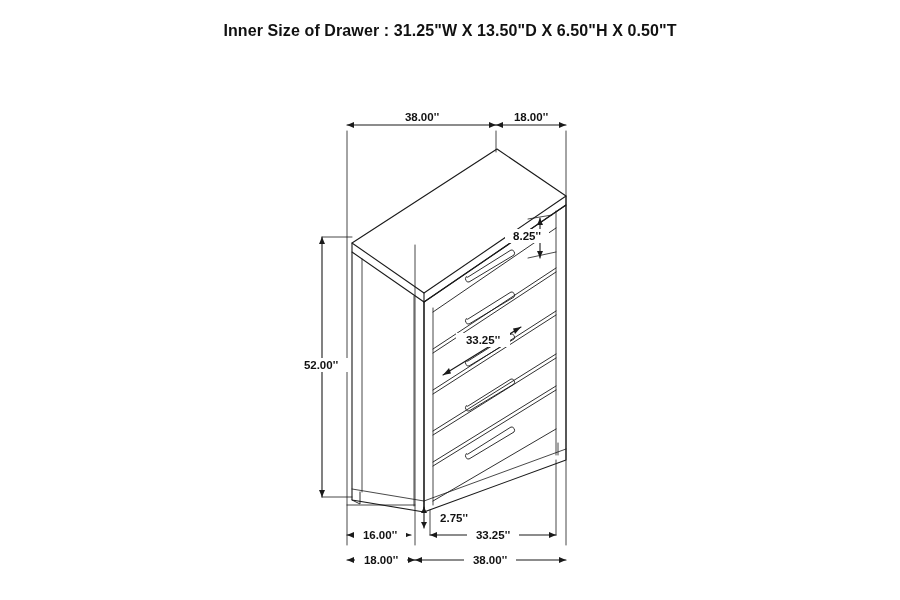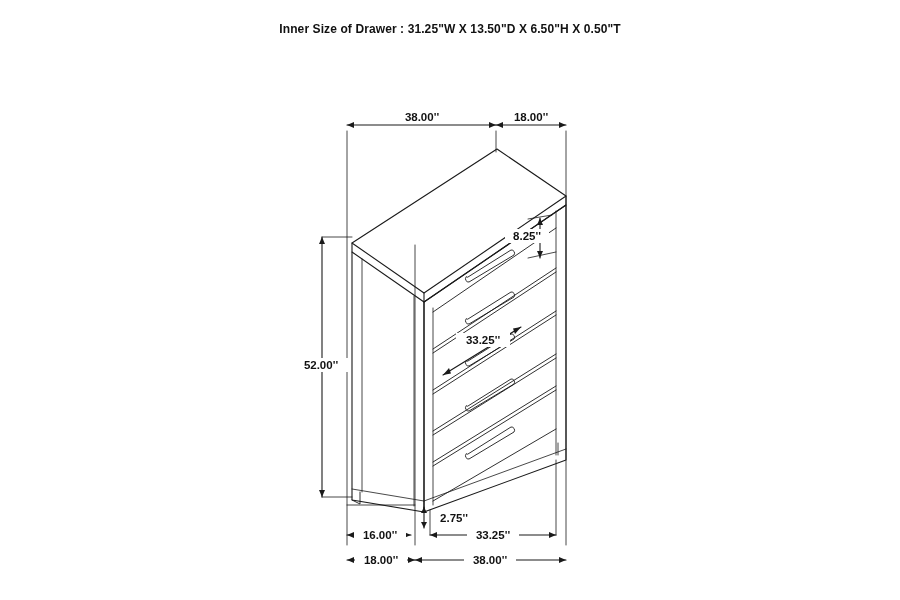--- a/index.html
+++ b/index.html
@@ -19,21 +19,21 @@
     position: relative;
     width: 900px;
     height: 600px;
   }
   #title {
     position: absolute;
     top: 22px;
     left: 0;
     width: 900px;
     text-align: center;
-    font-size: 12px;
+    font-size: 16px;
     font-weight: bold;
     letter-spacing: 0.1px;
     color: #111111;
   }
   svg#dwg {
     position: absolute;
     left: 0;
     top: 0;
   }
   .dimtext {

